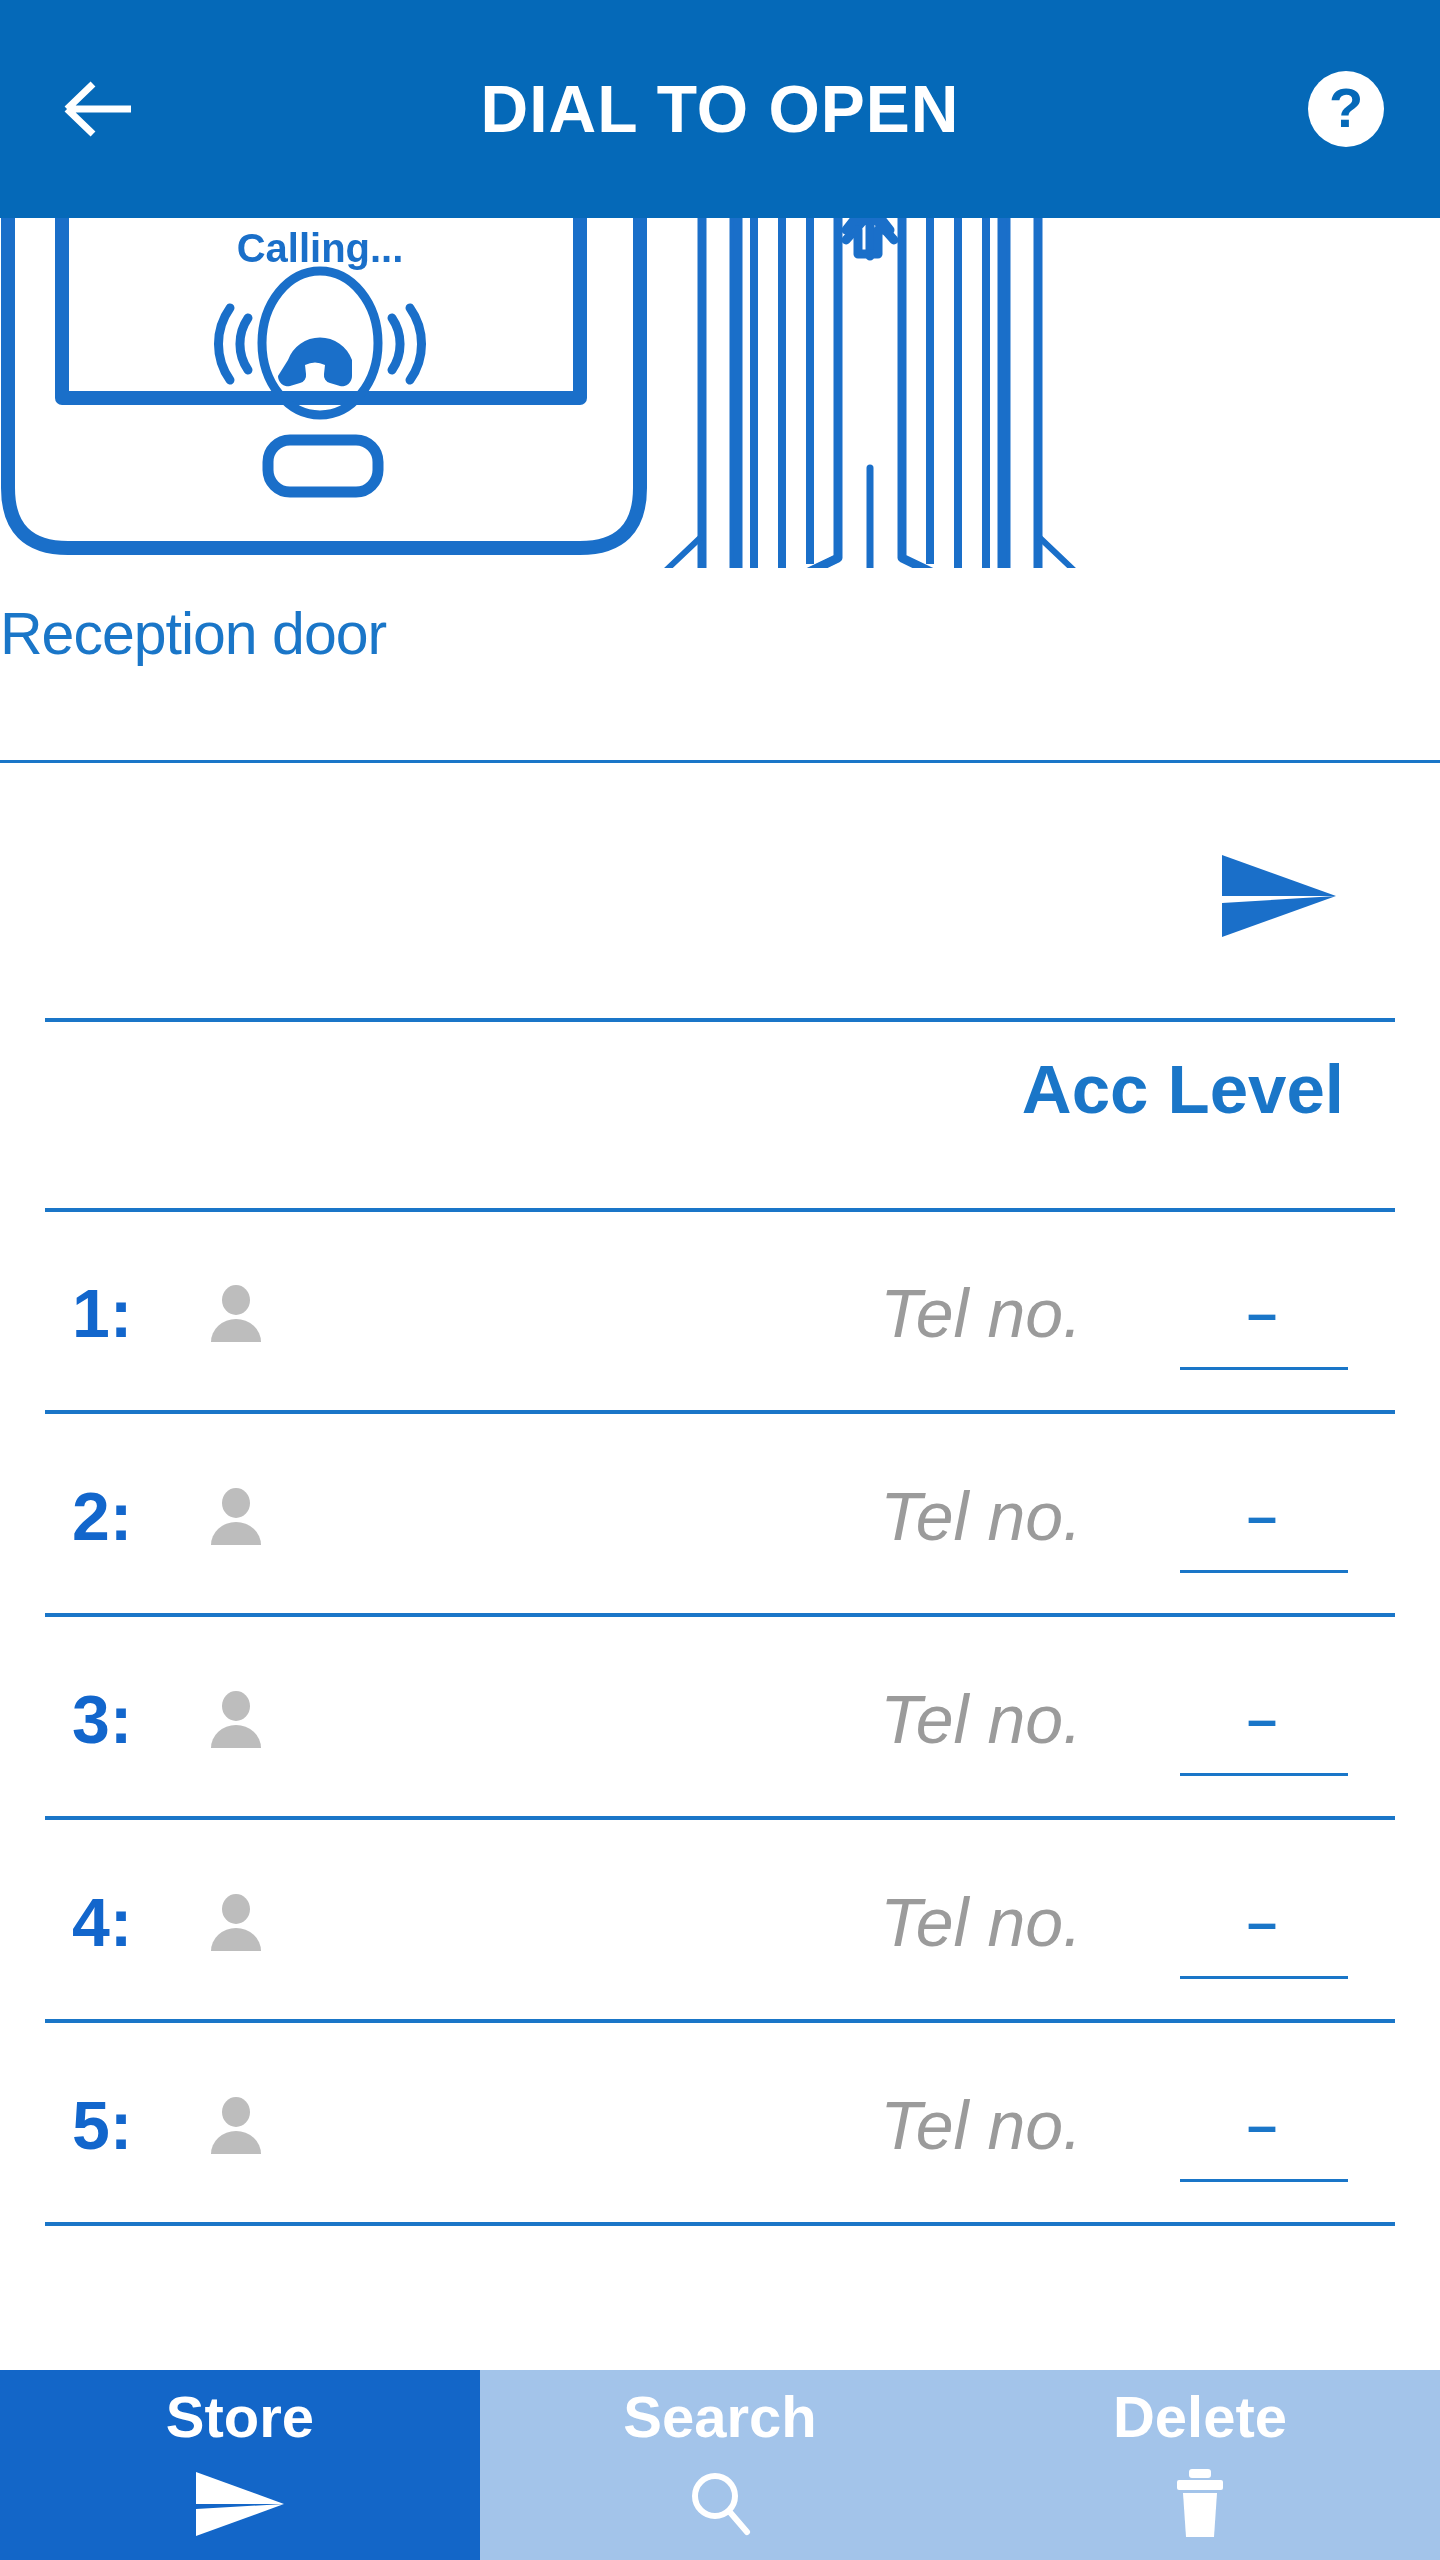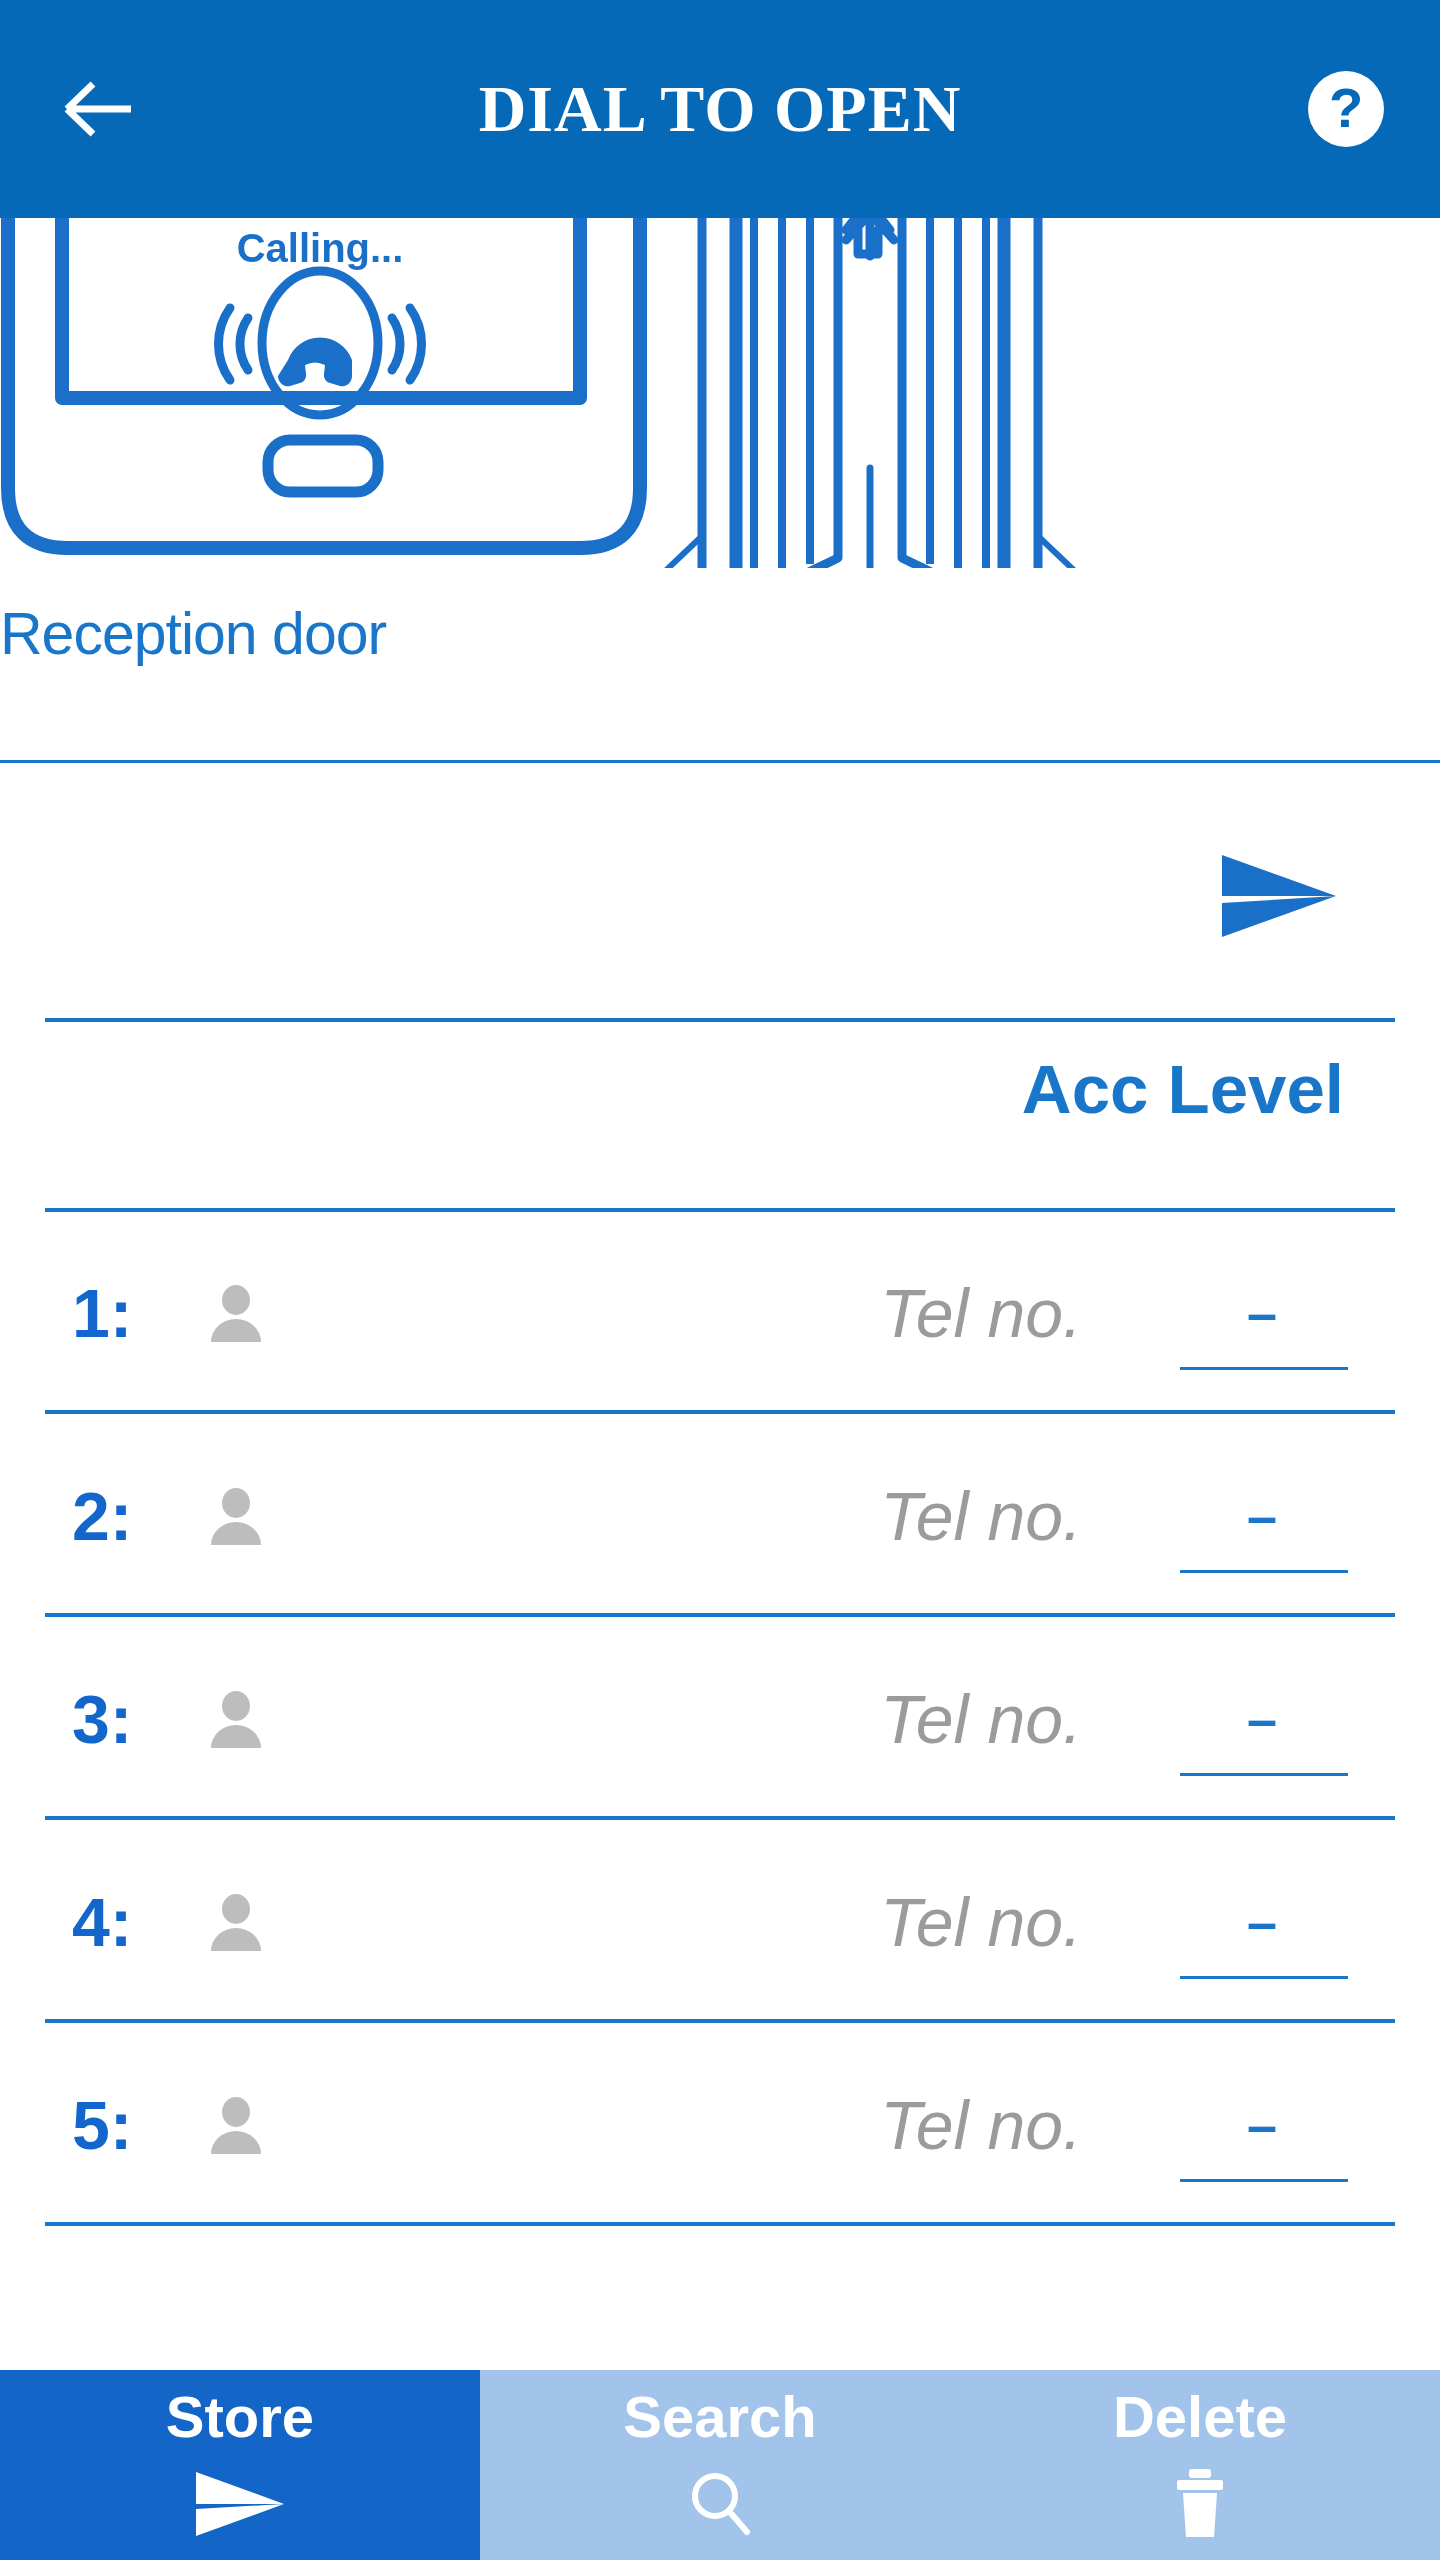--- a/index.html
+++ b/index.html
@@ -42,21 +42,21 @@
   .header-title {
     position: absolute;
     left: 0; right: 0;
     top: 50%;
     transform: translateY(-50%);
     text-align: center;
     color: #ffffff;
     font-size: 66px;
     font-weight: bold;
     letter-spacing: 1px;
-    font-family: Liberation Serif, serif;
+    font-family: Liberation Sans, sans-serif;
     pointer-events: none;
   }
   .help-btn {
     position: absolute;
     right: 56px;
     top: 50%;
     transform: translateY(-50%);
     width: 76px; height: 76px;
     border-radius: 50%;
     background: #ffffff;

